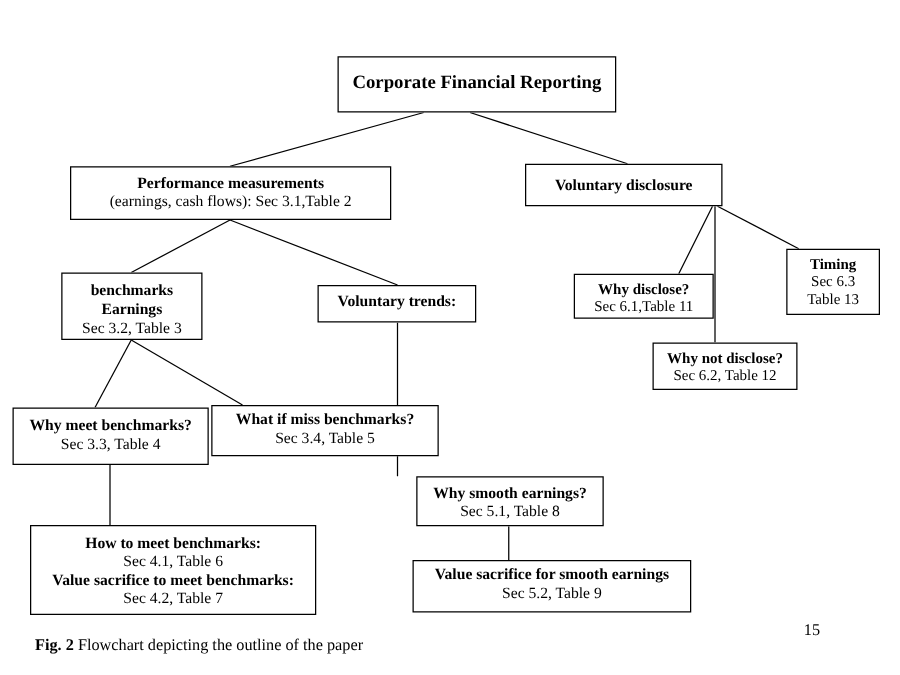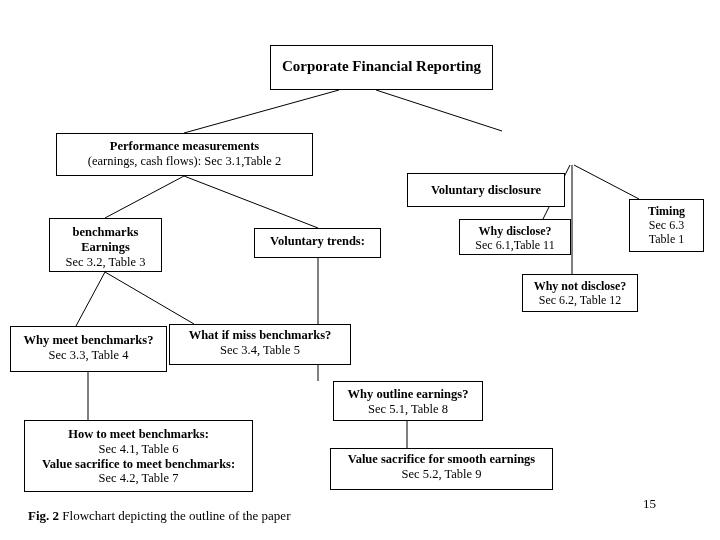--- a/index.html
+++ b/index.html
@@ -38,24 +38,23 @@
     left: 270px; top: 45px; width: 223px; height: 45px;
     padding-top: 12px;
     font-size: 15px;
   }
   #node-performance {
     left: 56px; top: 133px; width: 257px; height: 43px;
     padding-top: 5px;
     font-size: 12.5px;
   }
   #node-voluntary {
-    left: 407px; top: 131px; width: 158px; height: 34px;
+    left: 420px; top: 131px; width: 158px; height: 34px;
     padding-top: 9px;
     font-size: 12.5px;
-    margin-top: 42px;
   }
   #node-earnings-benchmarks {
     left: 49px; top: 218px; width: 113px; height: 54px;
     padding-top: 6px;
     font-size: 12.5px;
   }
   #node-earnings-trends {
     left: 254px; top: 228px; width: 127px; height: 30px;
     padding-top: 5px;
     font-size: 12.5px;
@@ -183,40 +182,40 @@
   </div>
 
   <div class="node" id="node-why-disclose">
     <span class="ln b">Why disclose?</span>
     <span class="ln n">Sec 6.1,Table 11</span>
   </div>
 
   <div class="node" id="node-timing">
     <span class="ln b">Timing</span>
     <span class="ln n">Sec 6.3</span>
-    <span class="ln n">Table 1</span>
+    <span class="ln n">Table 13</span>
   </div>
 
   <div class="node" id="node-why-not-disclose">
     <span class="ln b">Why not disclose?</span>
     <span class="ln n">Sec 6.2, Table 12</span>
   </div>
 
   <div class="node" id="node-why-meet">
     <span class="ln b">Why meet benchmarks?</span>
     <span class="ln n">Sec 3.3, Table 4</span>
   </div>
 
   <div class="node" id="node-what-if-miss">
     <span class="ln b">What if miss benchmarks?</span>
     <span class="ln n">Sec 3.4, Table 5</span>
   </div>
 
   <div class="node" id="node-why-smooth">
-    <span class="ln b">Why outline earnings?</span>
+    <span class="ln b">Why smooth earnings?</span>
     <span class="ln n">Sec 5.1, Table 8</span>
   </div>
 
   <div class="node" id="node-how-to-meet">
     <span class="ln b">How to meet benchmarks:</span>
     <span class="ln n">Sec 4.1, Table 6</span>
     <span class="ln b">Value sacrifice to meet benchmarks:</span>
     <span class="ln n">Sec 4.2, Table 7</span>
   </div>
 

